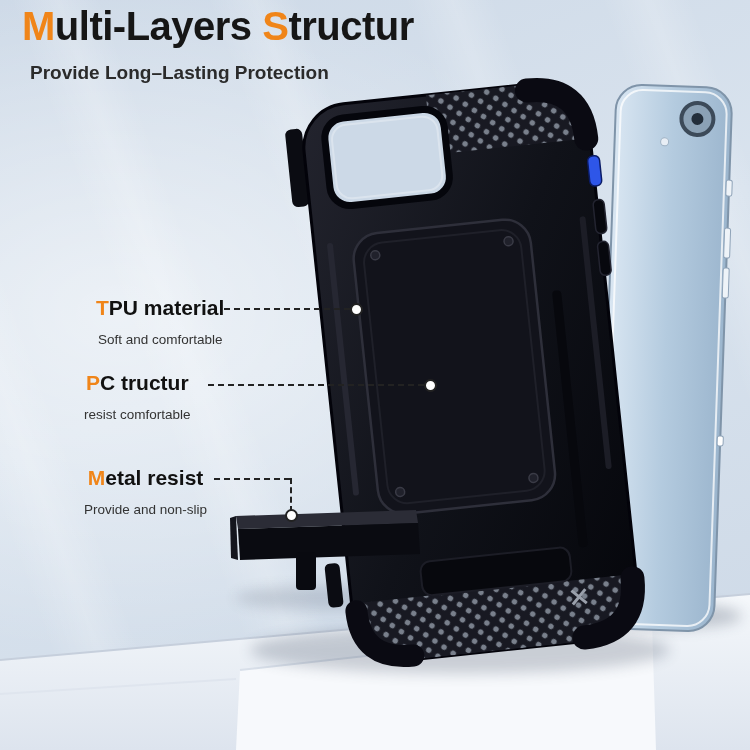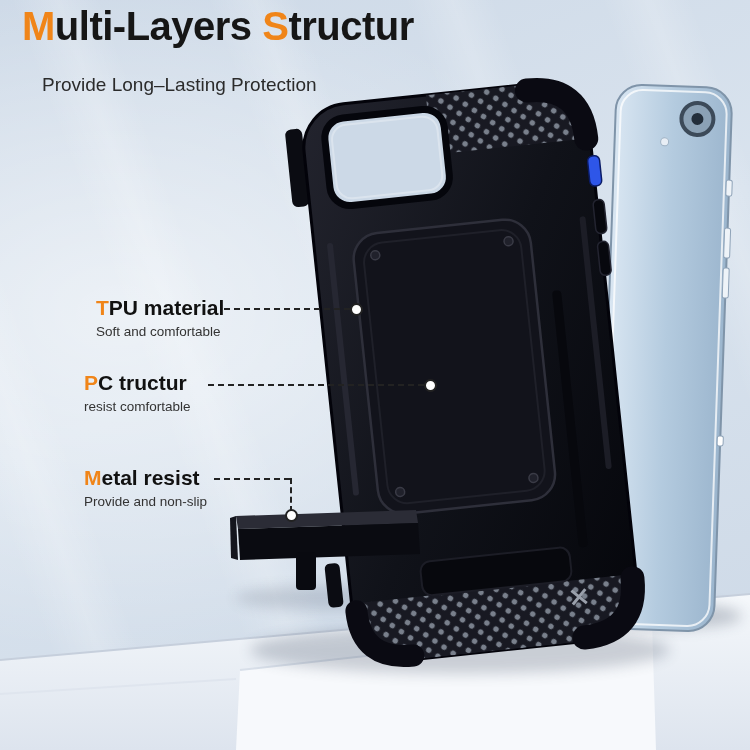--- a/index.html
+++ b/index.html
@@ -2,37 +2,38 @@
 <html><head>
 <meta charset="utf-8">
 <style>
   html,body { margin:0; padding:0; background:#eee; }
   .stage {
     position:relative; width:750px; height:750px; overflow:hidden;
     font-family:"Liberation Sans", sans-serif;
     background:
       radial-gradient(ellipse at 16% 42%, rgba(255,255,255,0.55), rgba(255,255,255,0) 55%),
       linear-gradient(160deg,#cdd9e7 0%, #d9e3ee 45%, #ccd8e6 100%);
+    text-align: center;
   }
   .rays {
     position:absolute; inset:0; opacity:.65; pointer-events:none;
     background: repeating-linear-gradient(250deg,
       rgba(255,255,255,0) 0px, rgba(255,255,255,0) 55px,
       rgba(255,255,255,0.30) 95px, rgba(255,255,255,0) 140px,
       rgba(255,255,255,0) 185px);
   }
   .scene { position:absolute; left:0; top:0; }
 
   .title { position:absolute; left:22px; top:4px; margin:0; font-size:40px; font-weight:800; color:#161616; letter-spacing:-0.5px; white-space:nowrap; }
   .accent { color:#F08519; }
-  .subtitle { position:absolute; left:26px; top:58px; margin:16px; font-size:19px; font-weight:400; color:#2b2b2b; white-space:nowrap; }
+  .subtitle { position:absolute; left:26px; top:58px; margin:4px; font-size:19px; font-weight:700; color:#2b2b2b; white-space:nowrap; }
 
   .callout { position:absolute; }
   .callout-title { font-size:21px; font-weight:800; color:#111; white-space:nowrap; }
-  .callout-desc { font-size:13.5px; color:#333; margin-top:4px; white-space:nowrap; }
+  .callout-desc { font-size:13.5px; color:#333; margin-top:12px; white-space:nowrap; }
 
   .dash-h { position:absolute; height:0; border-top:2px dashed #222; }
   .dash-v { position:absolute; width:0; border-left:2px dashed #222; }
   .dot { position:absolute; width:9px; height:9px; border:2px solid #222; border-radius:50%; background:#fff; }
 
   .c-tpu   { left:96px; top:296px; }
   .c-pc    { left:84px; top:371px; }
   .c-metal { left:84px; top:466px; }
 
   .l-tpu   { left:224px; top:308px; width:126px; }

